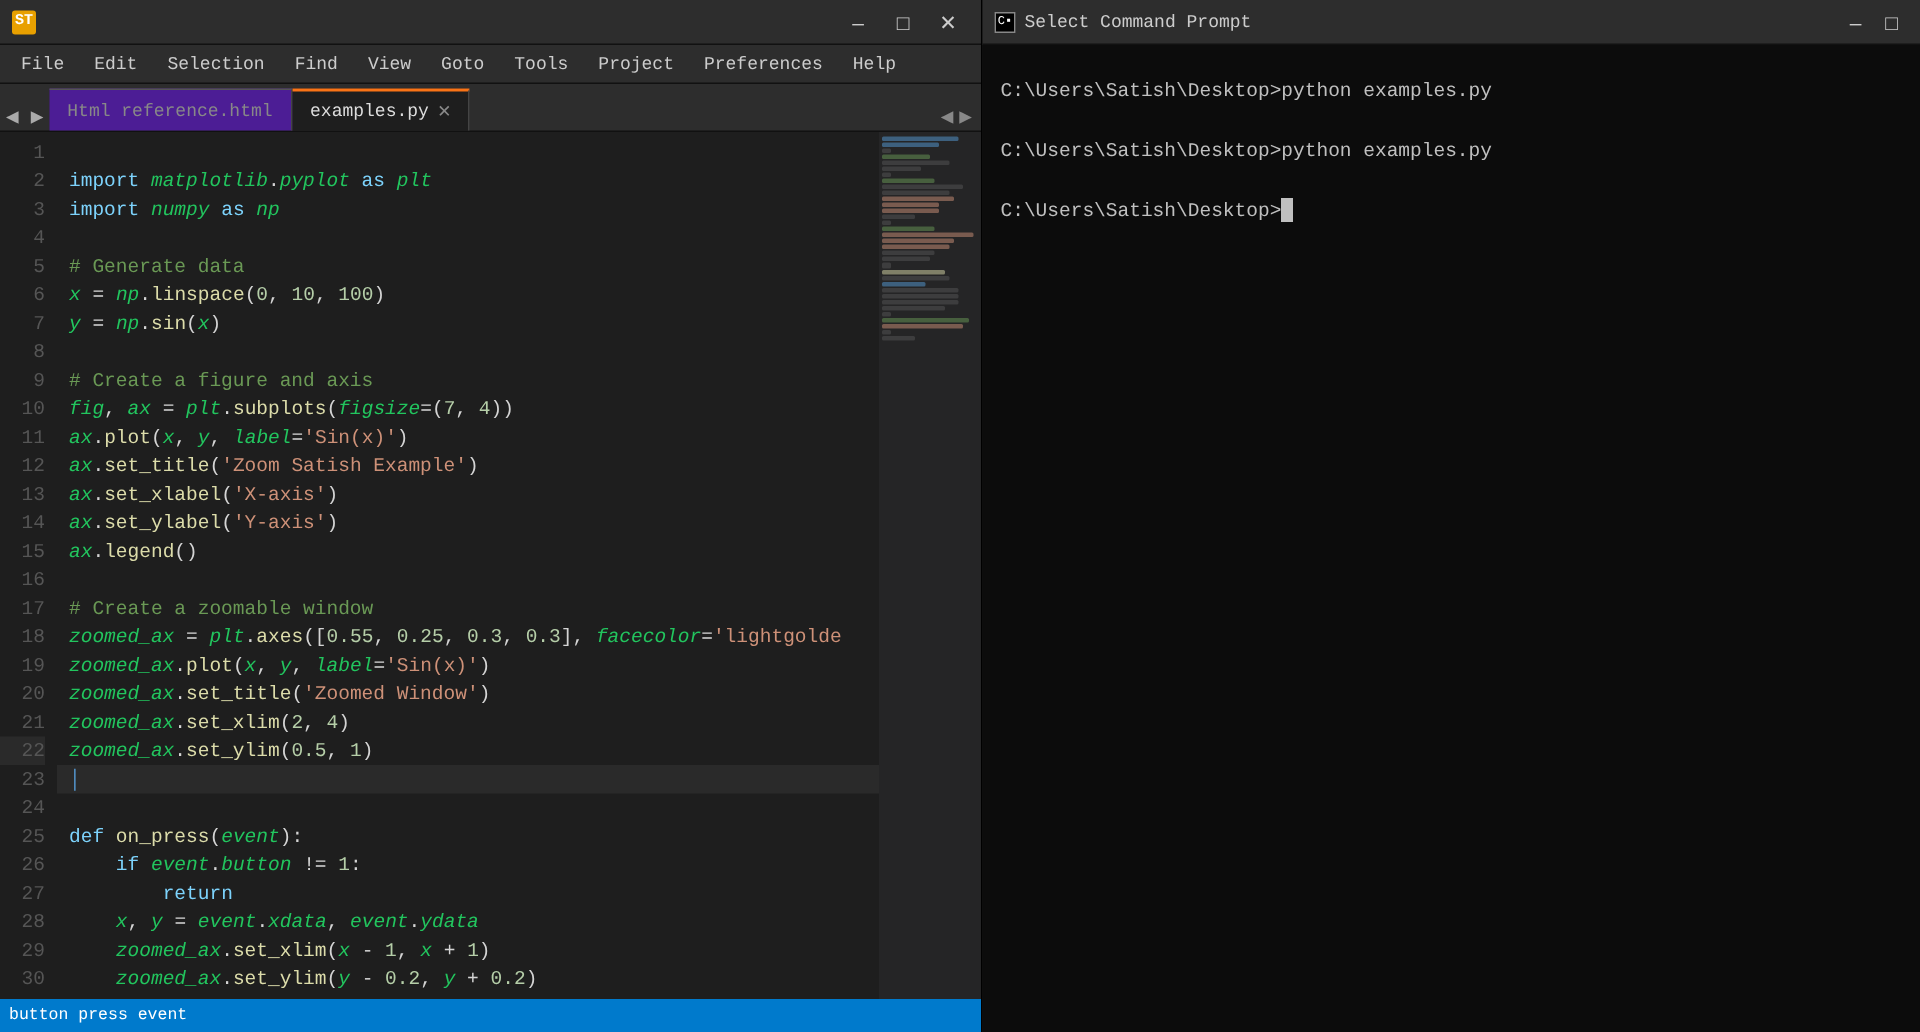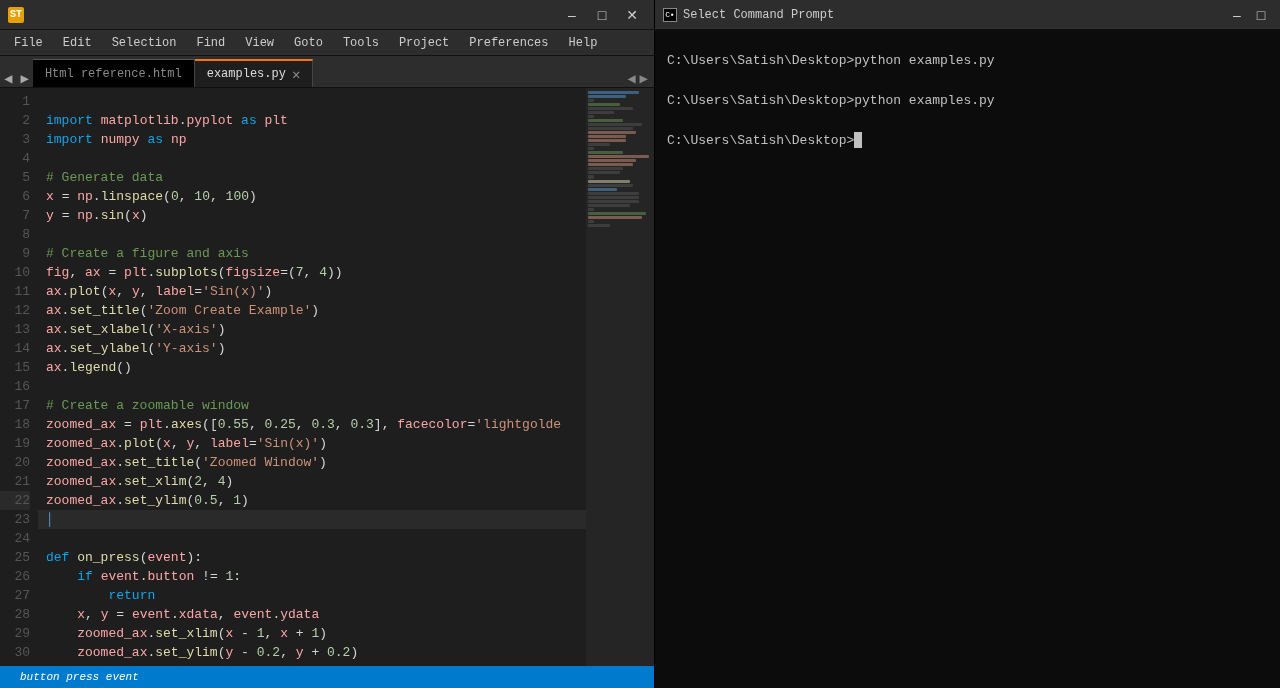--- a/index.html
+++ b/index.html
@@ -96,21 +96,21 @@
     .tab {
       height: 28px;
       padding: 0 12px;
       display: flex; align-items: center; gap: 6px;
       font-size: 12px;
       cursor: pointer;
       border-top: 1px solid #555;
       border-right: 1px solid #444;
     }
     .tab.inactive {
-      background: #000000;
+      background: #4c1d95;
       color: #888;
       margin-top: 36px;
     }
     .tab.active {
       background: #1e1e1e;
       color: #ddd;
       border-top: 2px solid #f97316;
     }
     .tab-close {
       font-size: 14px;
@@ -175,25 +175,24 @@
       background: #555;
       opacity: 0.5;
       border-radius: 1px;
     }
 
     
     .status-bar {
       height: 22px;
       background: #007acc;
       display: flex; align-items: center;
-      padding: 0 20px;
+      padding: 0 6px;
       font-size: 11px;
       color: #fff;
       flex-shrink: 0;
-      font-style: italic;
     }
     .status-bar-text { flex: 1; }
 
     
     .terminal-pane {
       flex: 1;
       display: flex;
       flex-direction: column;
       background: #0c0c0c;
     }
@@ -236,27 +235,27 @@
     .cursor-block {
       display: inline-block;
       width: 8px; height: 16px;
       background: #c0c0c0;
       vertical-align: text-bottom;
       animation: blink 1s step-end infinite;
     }
     @keyframes blink { 0%,100%{opacity:1;} 50%{opacity:0;} }
 
     
-    .kw { color: #0ea5e9; }
+    .kw { color: #7dd3fc; }
     .fn { color: #dcdcaa; }
     .str { color: #ce9178; }
     .num { color: #b5cea8; }
     .cm { color: #6a9955; }
     .op { color: #d4d4d4; }
-    .var { color: #fca5a5; }
+    .var { color: #22c55e; font-style: italic; }
     .pun { color: #d4d4d4; }
   </style>
 </head>
 <body>
 
 <div style="display:flex;flex-direction:column;width:1280px;height:688px;">
 
   <div class="main-container">
 
     <div class="editor-pane">
@@ -343,21 +342,21 @@
 <span class="kw">import</span> <span class="var">matplotlib</span><span class="pun">.</span><span class="var">pyplot</span> <span class="kw">as</span> <span class="var">plt</span>
 <span class="kw">import</span> <span class="var">numpy</span> <span class="kw">as</span> <span class="var">np</span>
 
 <span class="cm"># Generate data</span>
 <span class="var">x</span> <span class="op">=</span> <span class="var">np</span><span class="pun">.</span><span class="fn">linspace</span><span class="pun">(</span><span class="num">0</span><span class="pun">,</span> <span class="num">10</span><span class="pun">,</span> <span class="num">100</span><span class="pun">)</span>
 <span class="var">y</span> <span class="op">=</span> <span class="var">np</span><span class="pun">.</span><span class="fn">sin</span><span class="pun">(</span><span class="var">x</span><span class="pun">)</span>
 
 <span class="cm"># Create a figure and axis</span>
 <span class="var">fig</span><span class="pun">,</span> <span class="var">ax</span> <span class="op">=</span> <span class="var">plt</span><span class="pun">.</span><span class="fn">subplots</span><span class="pun">(</span><span class="var">figsize</span><span class="op">=</span><span class="pun">(</span><span class="num">7</span><span class="pun">,</span> <span class="num">4</span><span class="pun">))</span>
 <span class="var">ax</span><span class="pun">.</span><span class="fn">plot</span><span class="pun">(</span><span class="var">x</span><span class="pun">,</span> <span class="var">y</span><span class="pun">,</span> <span class="var">label</span><span class="op">=</span><span class="str">'Sin(x)'</span><span class="pun">)</span>
-<span class="var">ax</span><span class="pun">.</span><span class="fn">set_title</span><span class="pun">(</span><span class="str">'Zoom Create Example'</span><span class="pun">)</span>
+<span class="var">ax</span><span class="pun">.</span><span class="fn">set_title</span><span class="pun">(</span><span class="str">'Zoom Satish Example'</span><span class="pun">)</span>
 <span class="var">ax</span><span class="pun">.</span><span class="fn">set_xlabel</span><span class="pun">(</span><span class="str">'X-axis'</span><span class="pun">)</span>
 <span class="var">ax</span><span class="pun">.</span><span class="fn">set_ylabel</span><span class="pun">(</span><span class="str">'Y-axis'</span><span class="pun">)</span>
 <span class="var">ax</span><span class="pun">.</span><span class="fn">legend</span><span class="pun">()</span>
 
 <span class="cm"># Create a zoomable window</span>
 <span class="var">zoomed_ax</span> <span class="op">=</span> <span class="var">plt</span><span class="pun">.</span><span class="fn">axes</span><span class="pun">([</span><span class="num">0.55</span><span class="pun">,</span> <span class="num">0.25</span><span class="pun">,</span> <span class="num">0.3</span><span class="pun">,</span> <span class="num">0.3</span><span class="pun">],</span> <span class="var">facecolor</span><span class="op">=</span><span class="str">'lightgolde</span>
 <span class="var">zoomed_ax</span><span class="pun">.</span><span class="fn">plot</span><span class="pun">(</span><span class="var">x</span><span class="pun">,</span> <span class="var">y</span><span class="pun">,</span> <span class="var">label</span><span class="op">=</span><span class="str">'Sin(x)'</span><span class="pun">)</span>
 <span class="var">zoomed_ax</span><span class="pun">.</span><span class="fn">set_title</span><span class="pun">(</span><span class="str">'Zoomed Window'</span><span class="pun">)</span>
 <span class="var">zoomed_ax</span><span class="pun">.</span><span class="fn">set_xlim</span><span class="pun">(</span><span class="num">2</span><span class="pun">,</span> <span class="num">4</span><span class="pun">)</span>
 <span class="var">zoomed_ax</span><span class="pun">.</span><span class="fn">set_ylim</span><span class="pun">(</span><span class="num">0.5</span><span class="pun">,</span> <span class="num">1</span><span class="pun">)</span>

